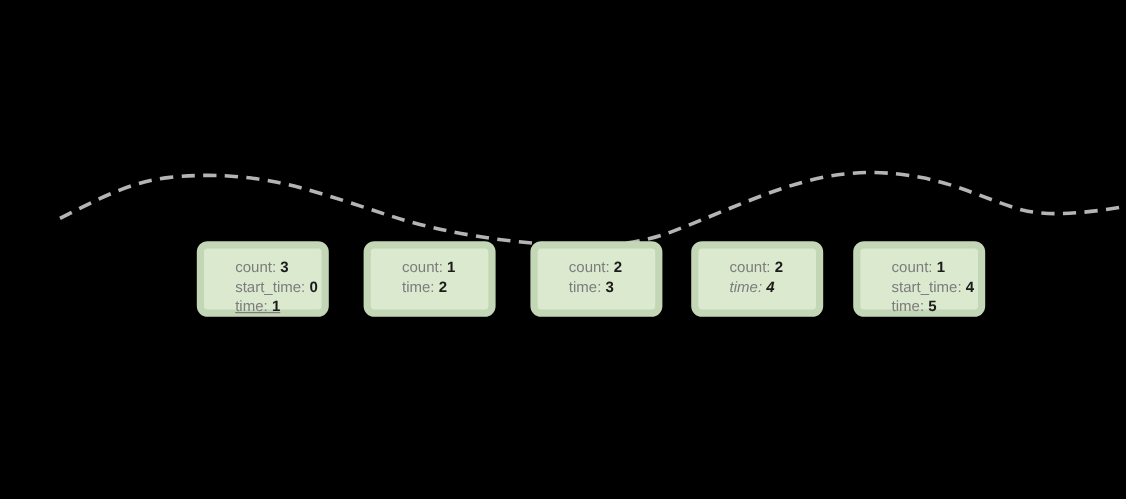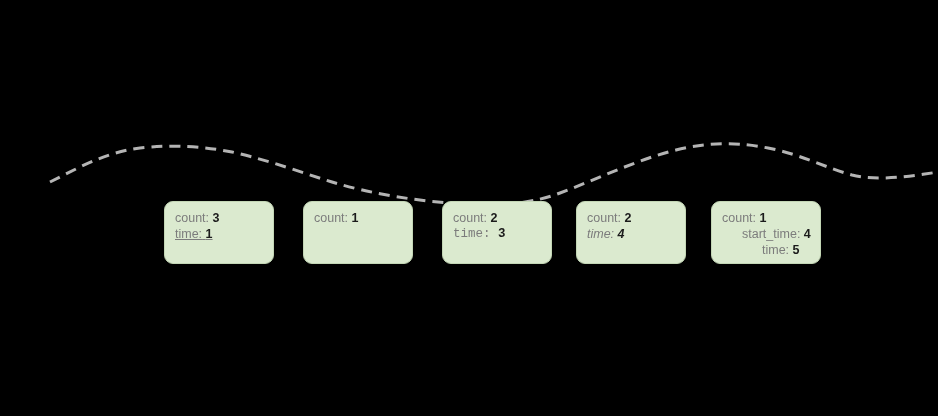--- a/index.html
+++ b/index.html
@@ -29,23 +29,23 @@
     top: 0;
     width: 938px;
     height: 416px;
   }
   .node-box {
     position: absolute;
     width: 110px;
     height: 63px;
     box-sizing: border-box;
     background: #dbeacf;
-    border: 1px solid #ec4899;
+    border: 6px solid #ec4899;
     border-radius: 9px;
-    padding: 8px 0 0 10px;
+    padding: 8px 0 0 26px;
   }
   .node-line {
     font-size: 12.5px;
     line-height: 16px;
     white-space: nowrap;
     color: #7c7c7c;
   }
   .node-line .val {
     color: #1b1b1b;
     font-weight: 600;
@@ -56,33 +56,35 @@
 
 <div id="stage" style="width: 938px; height: 416px; background: rgb(0, 0, 0);">
 
   <svg id="wave-layer" viewBox="0 0 938 416" xmlns="http://www.w3.org/2000/svg">
     <path id="wave-path" fill="none" stroke="#b4b4b4" stroke-width="3" stroke-linecap="butt" stroke-dasharray="11 7" d="M 50,182 C 78,168 106,152 140,148 C 176,144 206,147 232,152 C 268,160 300,172 332,182 C 372,194 420,202 468,204 C 510,206 536,202 560,193 C 600,178 636,160 676,150 C 712,141 742,143 768,148 C 800,154 826,168 852,175 C 876,181 908,177 938,172"></path>
   </svg>
 
   <div id="boxes-layer">
       <div class="node-box" style="left: 164px; top: 201px; background: rgb(219, 234, 207); border-color: rgb(195, 214, 181);">
         <div class="node-line" style="color: rgb(124, 124, 124);"><span>count:</span> <span class="val" style="color: rgb(27, 27, 27);">3</span></div>
+        <div class="node-line" style="color: rgb(124, 124, 124);"><span>start_time:</span> <span class="val" style="color: rgb(27, 27, 27);">0</span></div>
         <div class="node-line" style="color: rgb(124, 124, 124); text-decoration: underline;"><span>time:</span> <span class="val" style="color: rgb(27, 27, 27);">1</span></div>
       </div>
       <div class="node-box" style="left: 303px; top: 201px; background: rgb(219, 234, 207); border-color: rgb(195, 214, 181);">
         <div class="node-line" style="color: rgb(124, 124, 124);"><span>count:</span> <span class="val" style="color: rgb(27, 27, 27);">1</span></div>
+        <div class="node-line" style="color: rgb(124, 124, 124);"><span>time:</span> <span class="val" style="color: rgb(27, 27, 27);">2</span></div>
       </div>
       <div class="node-box" style="left: 442px; top: 201px; background: rgb(219, 234, 207); border-color: rgb(195, 214, 181);">
         <div class="node-line" style="color: rgb(124, 124, 124);"><span>count:</span> <span class="val" style="color: rgb(27, 27, 27);">2</span></div>
-        <div class="node-line" style="color: rgb(124, 124, 124); font-family: Liberation Mono, monospace;"><span>time:</span> <span class="val" style="color: rgb(27, 27, 27);">3</span></div>
+        <div class="node-line" style="color: rgb(124, 124, 124);"><span>time:</span> <span class="val" style="color: rgb(27, 27, 27);">3</span></div>
       </div>
       <div class="node-box" style="left: 576px; top: 201px; background: rgb(219, 234, 207); border-color: rgb(195, 214, 181);">
         <div class="node-line" style="color: rgb(124, 124, 124);"><span>count:</span> <span class="val" style="color: rgb(27, 27, 27);">2</span></div>
         <div class="node-line" style="color: rgb(124, 124, 124); font-style: italic;"><span>time:</span> <span class="val" style="color: rgb(27, 27, 27);">4</span></div>
       </div>
       <div class="node-box" style="left: 711px; top: 201px; background: rgb(219, 234, 207); border-color: rgb(195, 214, 181);">
         <div class="node-line" style="color: rgb(124, 124, 124);"><span>count:</span> <span class="val" style="color: rgb(27, 27, 27);">1</span></div>
-        <div class="node-line" style="color: rgb(124, 124, 124); margin-left: 20px;"><span>start_time:</span> <span class="val" style="color: rgb(27, 27, 27);">4</span></div>
-        <div class="node-line" style="color: rgb(124, 124, 124); margin-left: 40px;"><span>time:</span> <span class="val" style="color: rgb(27, 27, 27);">5</span></div>
+        <div class="node-line" style="color: rgb(124, 124, 124);"><span>start_time:</span> <span class="val" style="color: rgb(27, 27, 27);">4</span></div>
+        <div class="node-line" style="color: rgb(124, 124, 124);"><span>time:</span> <span class="val" style="color: rgb(27, 27, 27);">5</span></div>
       </div>
     </div>
 
 </div>
 
 </body></html>

